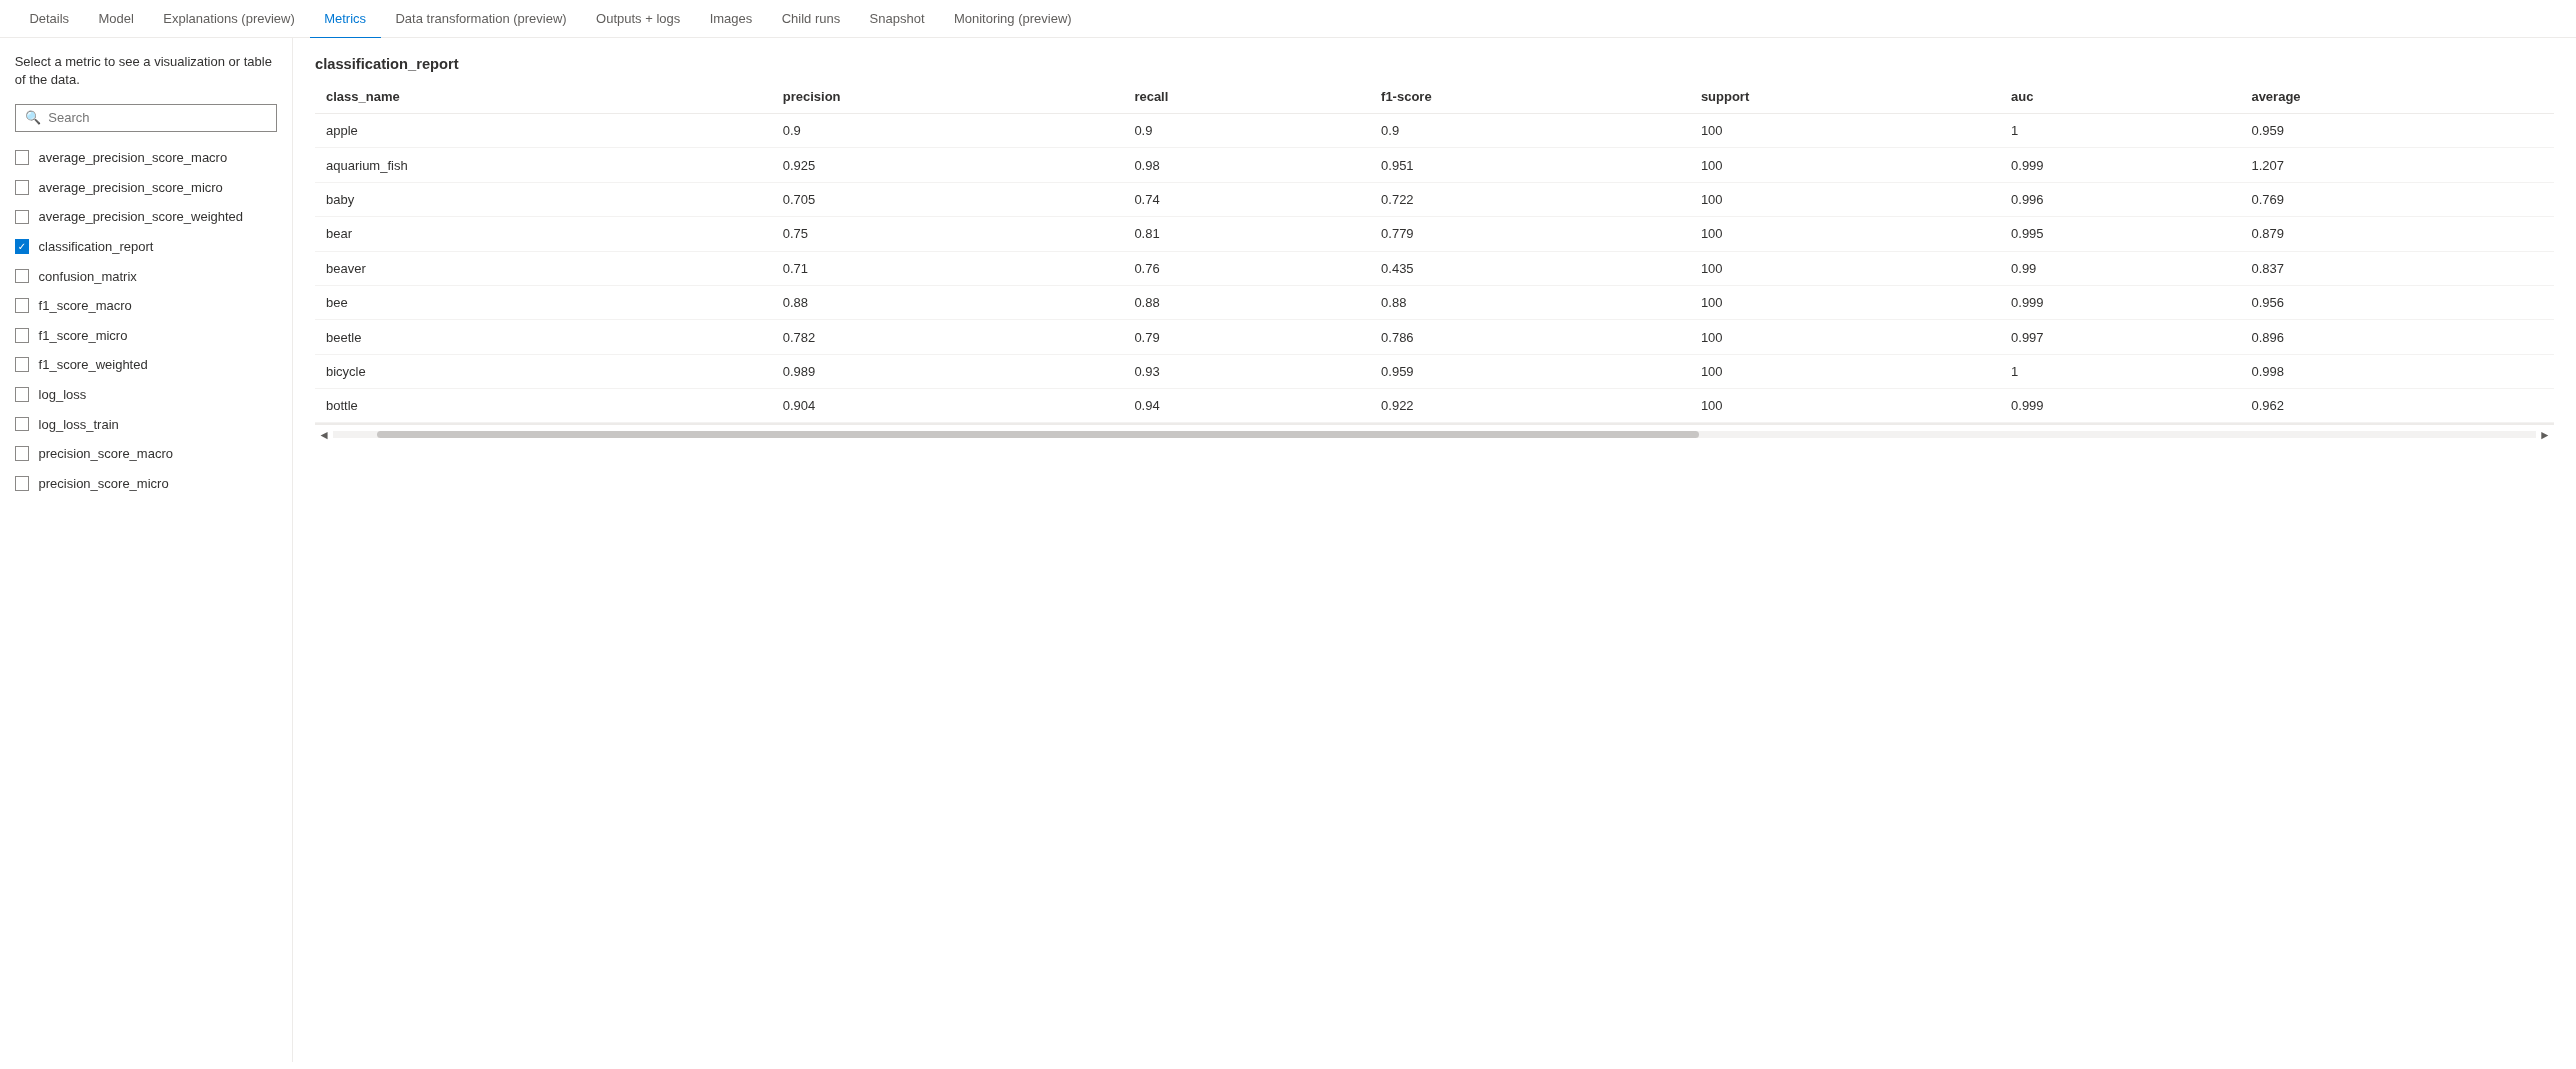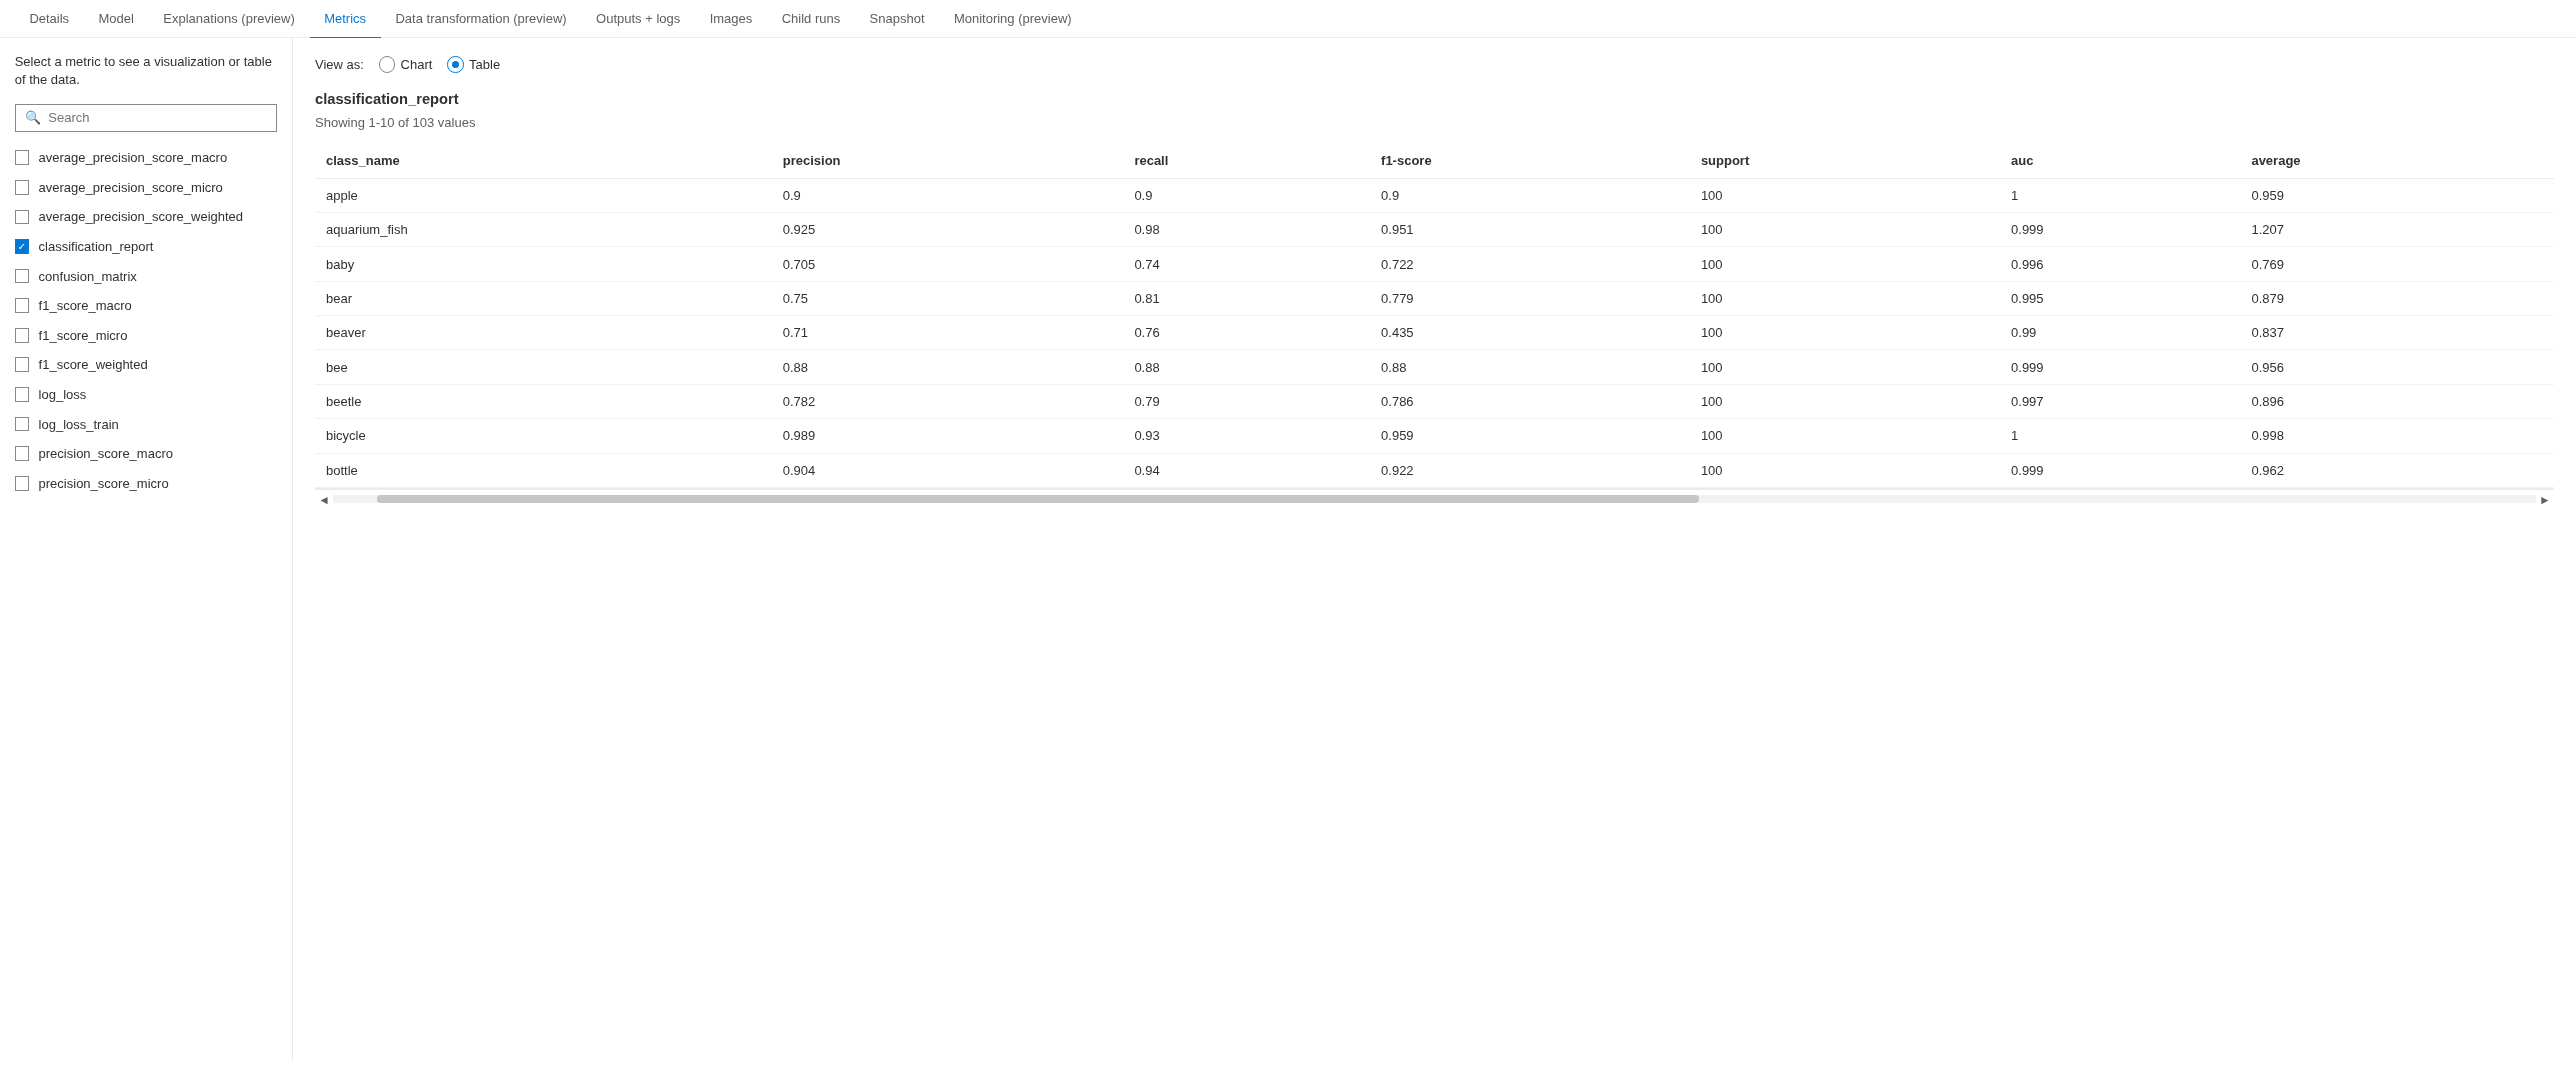--- a/index.html
+++ b/index.html
@@ -307,34 +307,22 @@
         </div>
         <div class="metric-item">
           <div class="metric-checkbox"></div>
           <span class="metric-label">precision_score_micro</span>
         </div>
       </div>
   </div>
 
   <div class="content-area">
 
-    <div class="view-as-row">
-      <span class="view-as-label">View as:</span>
-      <div class="radio-option">
-        <div class="radio-circle"></div>
-        <span class="radio-text">Chart</span>
-      </div>
-      <div class="radio-option">
-        <div class="radio-circle selected"></div>
-        <span class="radio-text">Table</span>
-      </div>
-    </div>
 
     <div class="table-title">classification_report</div>
-    <div class="table-subtitle">Showing 1-10 of 103 values</div>
 
     <div class="data-table-wrapper">
       <table class="data-table">
         <thead>
           <tr>
           <th>class_name</th>
               <th>precision</th>
               <th>recall</th>
               <th>f1-score</th>
               <th>support</th>

